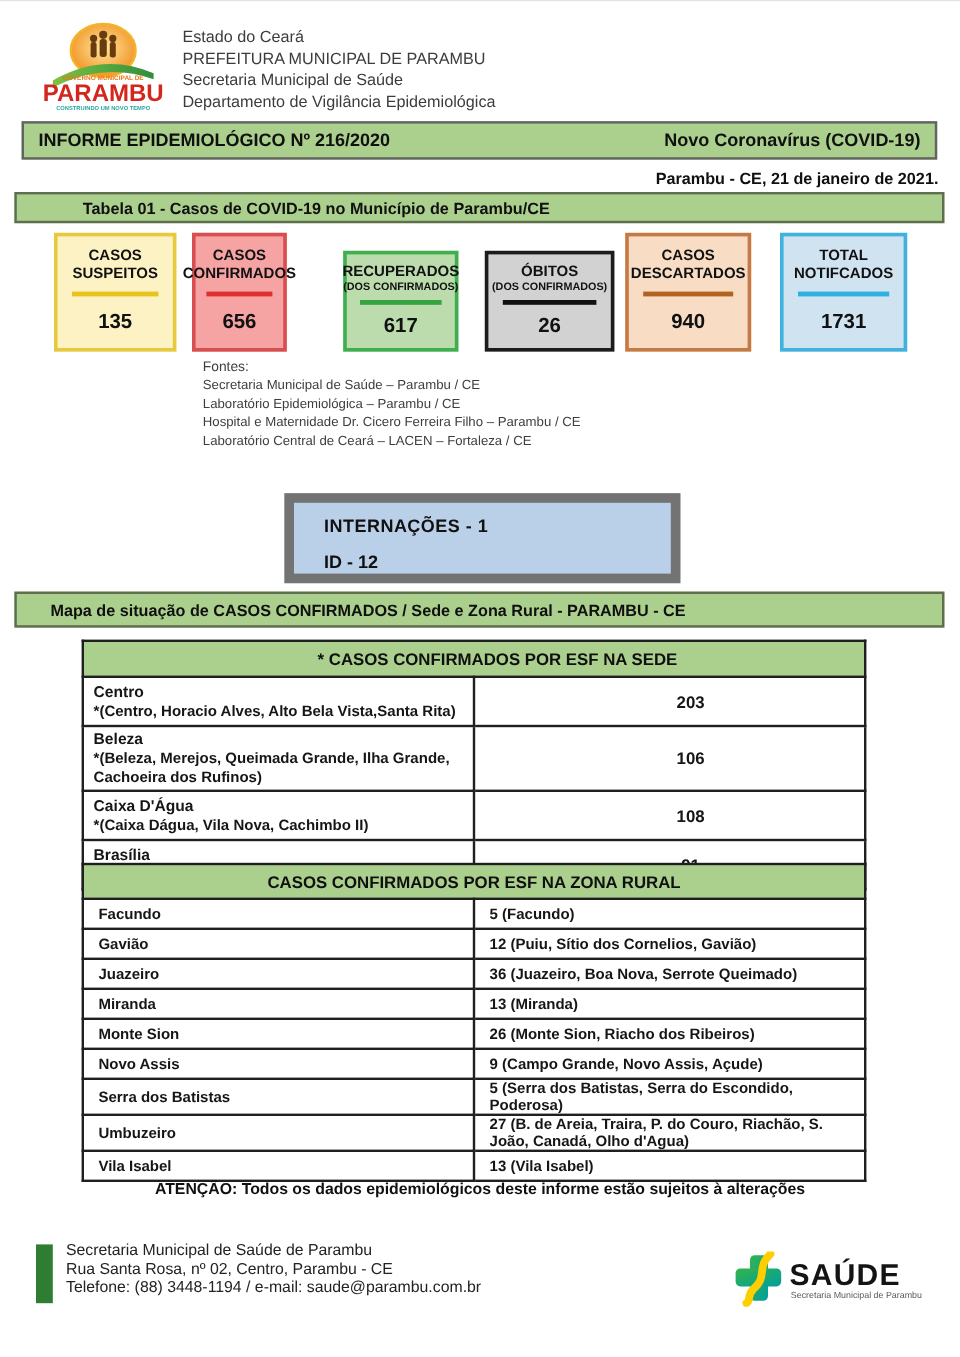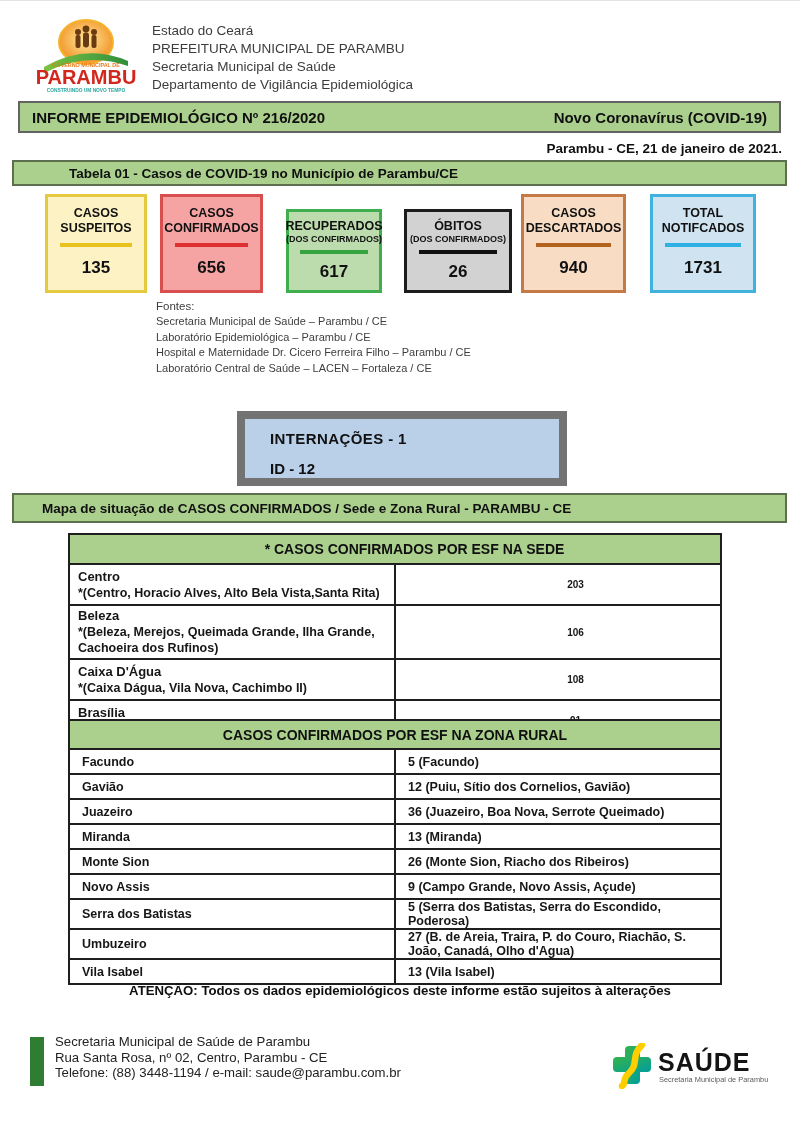--- a/index.html
+++ b/index.html
@@ -21,49 +21,49 @@
   .bar2{left:12px;top:159px;width:775px;height:26px;border:2px solid #5e6f50;
         padding-left:55px;font-size:13.5px;}
   .bar3{left:12px;top:492px;width:775px;height:30px;border:2px solid #5e6f50;
         padding-left:28px;font-size:13.5px;}
   
   .cards-row{position:absolute;left:45px;top:193px;width:711px;height:99px;}
   .card{position:absolute;box-sizing:border-box;border:3px solid #999;background:#eee;
         display:flex;flex-direction:column;align-items:center;text-align:center;}
   .card-tall{top:0;height:99px;}
   .card-short{top:15px;height:84px;}
-  .c0{left:0;width:102px;}  .c1{left:115px;width:103px;}
+  .c0{left:0;width:102px;}  .c1{left:115px;width:79px;}
   .c2{left:241px;width:96px;} .c3{left:359px;width:108px;}
   .c4{left:476px;width:105px;} .c5{left:605px;width:106px;}
   .card-top{flex:1;display:flex;flex-direction:column;justify-content:center;align-items:center;padding:2px 1px 0 1px;}
   .card-label{font-weight:bold;font-size:12.5px;line-height:15px;}
   .card-sub{font-weight:bold;font-size:9px;line-height:11px;}
   .card-line{height:4px;width:76%;}
   .card-value{flex:1;display:flex;align-items:center;font-weight:bold;font-size:17px;}
   
-  .fontes{position:absolute;left:156px;top:299px;color:#3e3e3e;}
+  .fontes{position:absolute;left:169px;top:299px;color:#3e3e3e;}
   .fontes-title{font-size:11.5px;margin-bottom:2px;}
   .fontes-line{font-size:11px;line-height:15.5px;}
   
   .internacoes{position:absolute;left:237px;top:410px;width:330px;height:75px;
                background:#b9d0e8;border:8px solid #737373;box-sizing:border-box;
                padding:11px 0 0 25px;}
   .internacoes .l1{font-weight:bold;font-size:15px;letter-spacing:.4px;}
   .internacoes .l2{font-weight:bold;font-size:15px;margin-top:13px;}
   
   .tbl{position:absolute;left:68px;width:654px;border-collapse:collapse;table-layout:fixed;}
   .tbl th{background:#abd08e;border:2px solid #1f1f1f;font-size:14px;font-weight:bold;color:#101010;}
   .tbl td{border:2px solid #1f1f1f;font-weight:bold;color:#161616;}
   .sede{top:532px;}
   .sede th{height:26px;padding-left:40px;}
   .sede td{height:35px;}
   .sede .name-cell{padding:2px 8px;}
   .row-name{font-size:13px;line-height:16px;}
   .row-detail{font-size:12.5px;line-height:16px;}
-  .sede .value-cell{width:66px;text-align:center;font-size:10px;padding-left:36px;}
+  .sede .value-cell{width:66px;text-align:center;font-size:14px;padding-left:36px;}
   .rural{top:718px;}
   .rural th{height:25px;}
   .rural td{height:23px;font-size:12.5px;padding:0 4px 0 12px;}
   .rural .col-name{width:136px;}
   
   .attention{position:absolute;left:0;top:982px;width:100%;text-align:center;
              font-weight:bold;font-size:13.2px;color:#101010;}
   .footer-bar{position:absolute;left:30px;top:1036px;width:14px;height:49px;background:#2e7d32;}
   .footer-lines{position:absolute;left:55px;top:1033px;font-size:13.2px;line-height:15.6px;color:#232323;}
   .saude-logo{position:absolute;left:612px;top:1042px;}
@@ -170,21 +170,21 @@
       <div class="card-line" style="background-color: rgb(47, 176, 226);"></div>
       <div class="card-value">1731</div>
     </div>
   </div>
 
   <div class="fontes">
     <div class="fontes-title">Fontes:</div>
     <div class="fontes-line">Secretaria Municipal de Saúde – Parambu / CE</div>
     <div class="fontes-line">Laboratório Epidemiológica – Parambu / CE</div>
     <div class="fontes-line">Hospital e Maternidade Dr. Cicero Ferreira Filho – Parambu / CE</div>
-    <div class="fontes-line">Laboratório Central de Saúde – LACEN – Fortaleza / CE</div>
+    <div class="fontes-line">Laboratório Central de Ceará – LACEN – Fortaleza / CE</div>
   </div>
 
   <div class="internacoes">
     <div class="l1">INTERNAÇÕES - 1</div>
     <div class="l2">ID - 12</div>
   </div>
 
   <div class="bar bar3">
     <span>Mapa de situação de CASOS CONFIRMADOS / Sede e Zona Rural - PARAMBU - CE</span>
   </div>

